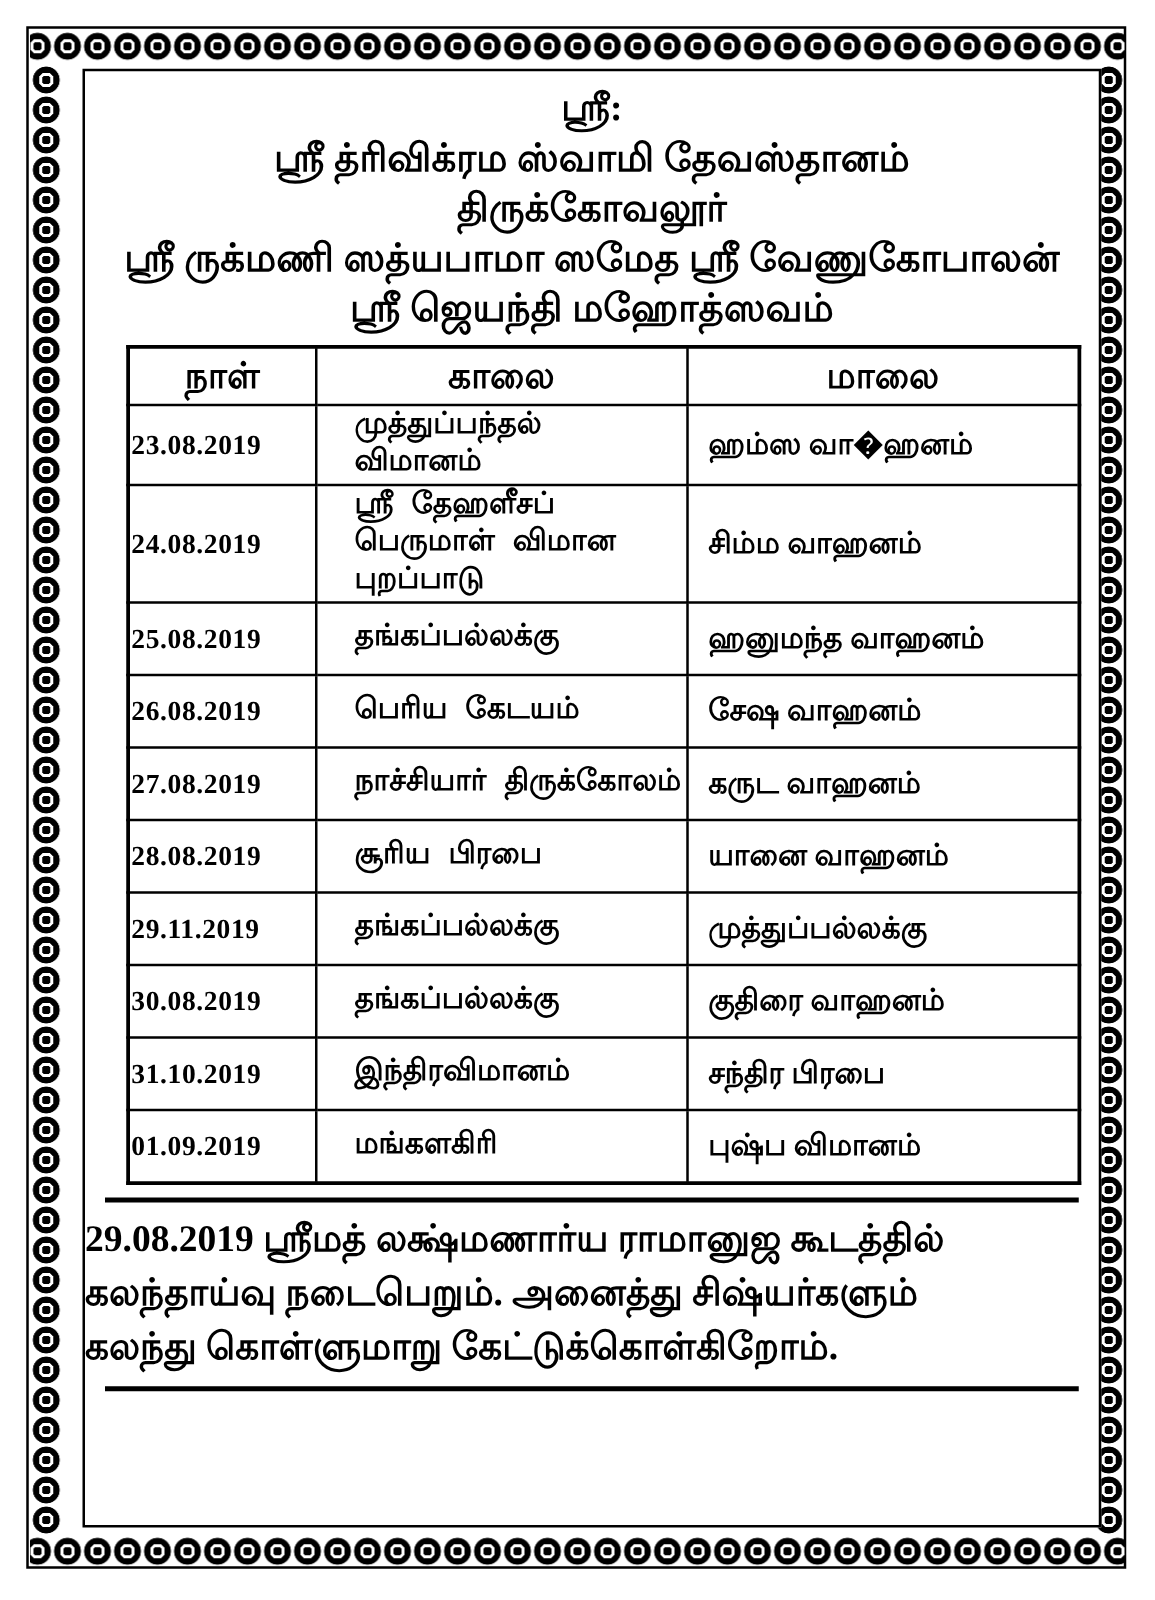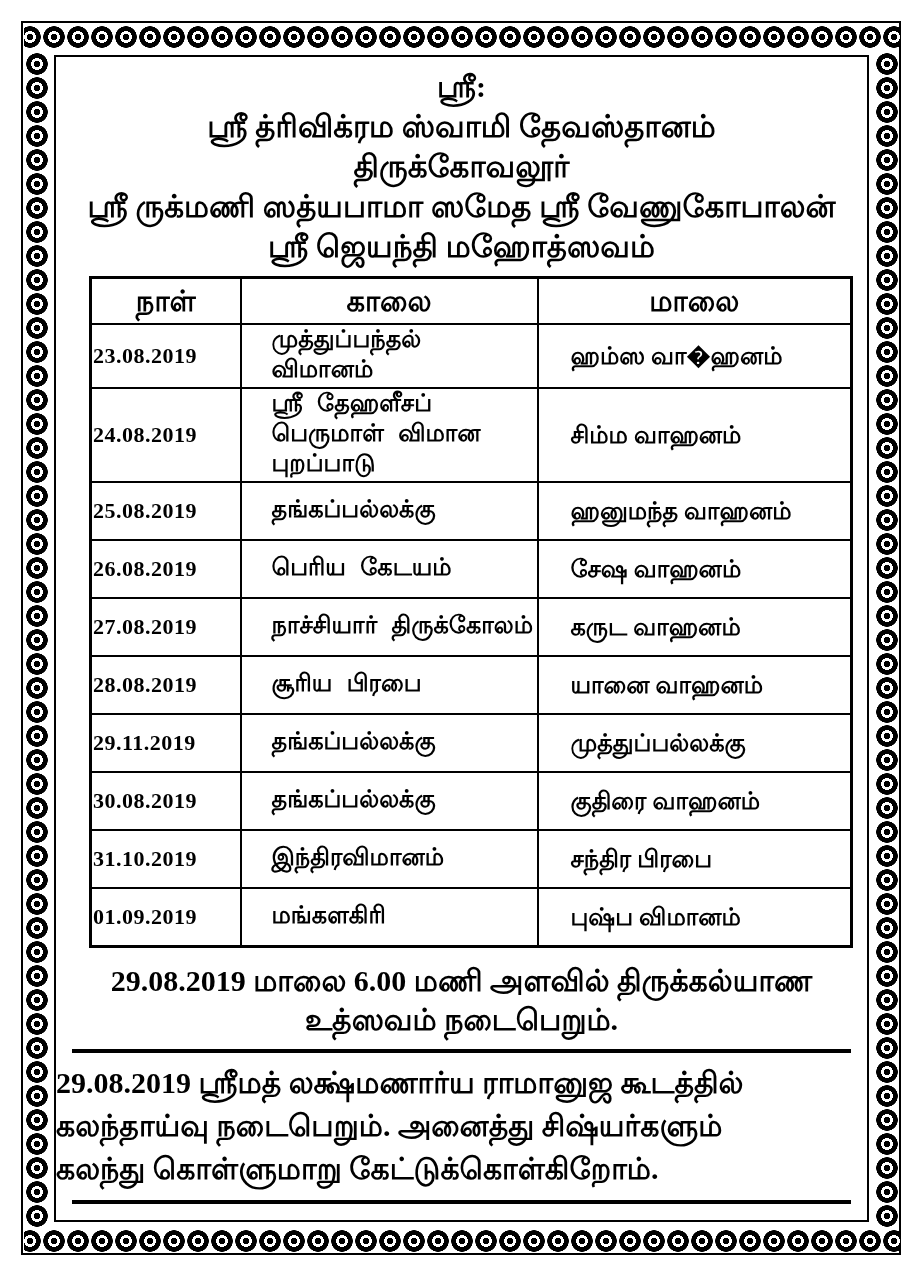--- a/index.html
+++ b/index.html
@@ -31,21 +31,21 @@
       rgba(0,0,0,0) 11px);
     background-size:24px 24px;
     background-position:center;
   }
   .orn-top    { left:24px;  top:25px;    width:876px; height:24px;  background-repeat:repeat-x; }
   .orn-bottom { left:24px;  top:1229px;  width:876px; height:24px;  background-repeat:repeat-x; }
   .orn-left   { left:25px;  top:52px;    width:24px;  height:1176px; background-repeat:repeat-y; }
   .orn-right  { left:875px; top:52px;    width:24px;  height:1176px; background-repeat:repeat-y; }
 
   .inner-frame {
-    position:absolute; left:54px; top:55px;
+    position:absolute; left:66px; top:55px;
     width:815px; height:1167px;
     border:2px solid #000;
     box-sizing:border-box;
     background:#fff;
   }
 
   
   .title-block { text-align:center; padding-top:10px; }
   .line-invocation { font-size:30px; line-height:40px; }
   .line-title { font-size:31px; line-height:40px; white-space:nowrap; }
@@ -60,21 +60,21 @@
   }
   .schedule th, .schedule td {
     border:2px solid #000;
     line-height:1.25;
     overflow:hidden;
   }
   .schedule th { height:42px; font-size:29px; font-weight:bold; }
   .schedule td { height:54px; font-size:24px; font-weight:bold; vertical-align:middle; }
   td.c-date    { text-align:left; font-size:22px; letter-spacing:0.5px; }
   td.c-morning { padding-left:30px;font-family:Liberation Mono, monospace; }
-  td.c-evening { padding-left:32px; }
+  td.c-evening { padding-left:16px; }
 
   
   .note1 { text-align:center; font-size:30px; line-height:39px; margin-top:13px; }
   .note2 { text-align:left; font-size:30px; line-height:43px; margin-top:8px; }
   .rule  { height:4px; background:#000; border:0; width:96%; margin:10px auto 0 auto; }
   .closing { text-align:center; font-size:33px; margin-top:22px; }
 </style>
 </head>
 <body>
 
@@ -156,24 +156,20 @@
           <td class="c-evening">சந்திர பிரபை</td>
         </tr>
         <tr>
           <td class="c-date">01.09.2019</td>
           <td class="c-morning">மங்களகிரி</td>
           <td class="c-evening">புஷ்ப விமானம்</td>
         </tr>
       </tbody>
     </table>
 
-    <div class="note1">
-      <div>29.08.2019 மாலை 6.00 மணி அளவில் திருக்கல்யாண</div>
-      <div>உத்ஸவம் நடைபெறும்.</div>
-    </div>
 
     <div class="rule"></div>
 
     <div class="note2">
       <div>29.08.2019 ஸ்ரீமத் லக்ஷ்மணார்ய ராமானுஜ கூடத்தில்</div>
       <div>கலந்தாய்வு நடைபெறும். அனைத்து சிஷ்யர்களும்</div>
       <div>கலந்து கொள்ளுமாறு கேட்டுக்கொள்கிறோம்.</div>
     </div>
 
     <div class="rule"></div>

